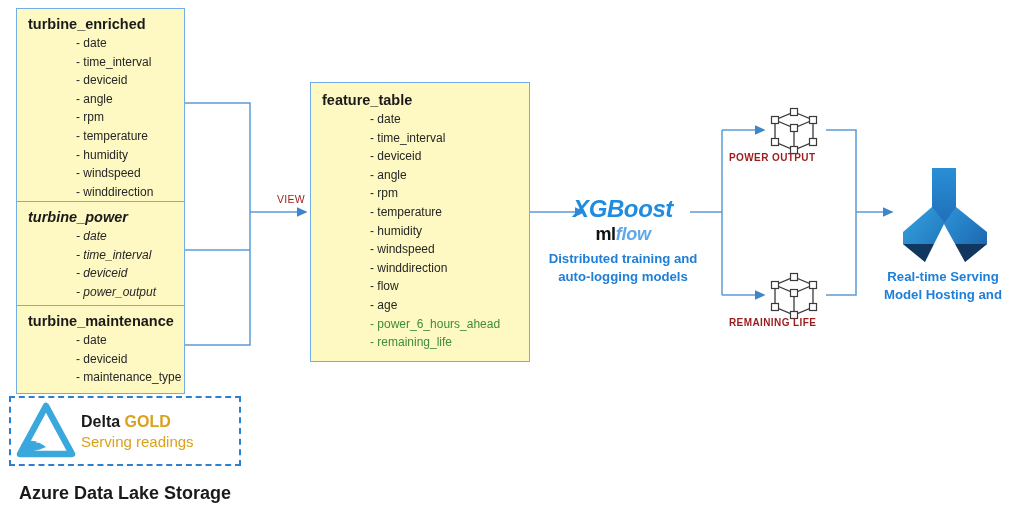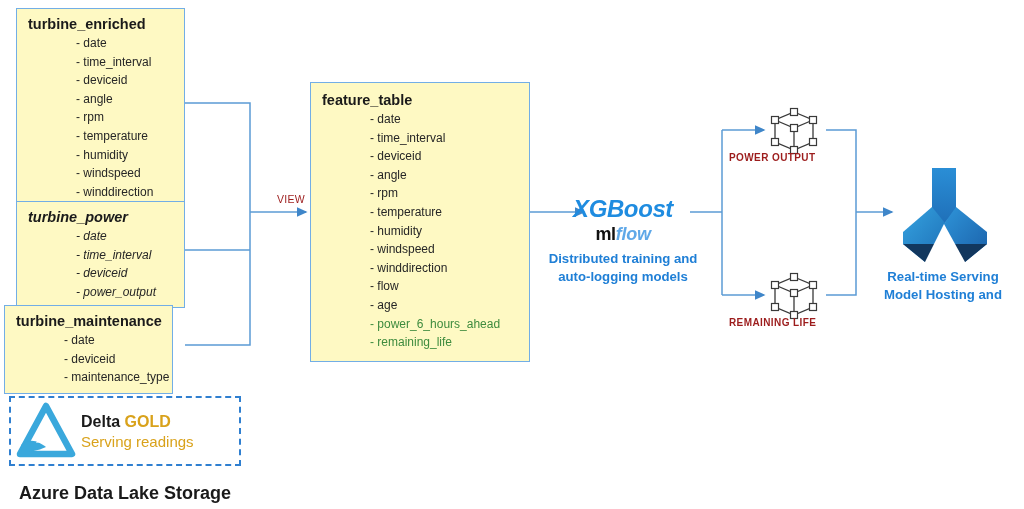--- a/index.html
+++ b/index.html
@@ -142,21 +142,21 @@
   </div>
 
   <div class="tbox" style="left:16px;top:201px;width:169px;font-style:italic;">
     <div class="tname">turbine_power</div>
     <div class="tfield">- date</div>
     <div class="tfield">- time_interval</div>
     <div class="tfield">- deviceid</div>
     <div class="tfield">- power_output</div>
   </div>
 
-  <div class="tbox" style="left:4px;top:305px;width:169px;">
+  <div class="tbox" style="left:16px;top:305px;width:169px;">
     <div class="tname">turbine_maintenance</div>
     <div class="tfield">- date</div>
     <div class="tfield">- deviceid</div>
     <div class="tfield">- maintenance_type</div>
   </div>
 
   <div class="viewlbl" style="left:277px;top:193px;">VIEW</div>
 
   <div class="tbox" style="left:310px;top:82px;width:220px;padding-top:8px;padding-bottom:9px;">
     <div class="tname">feature_table</div>

